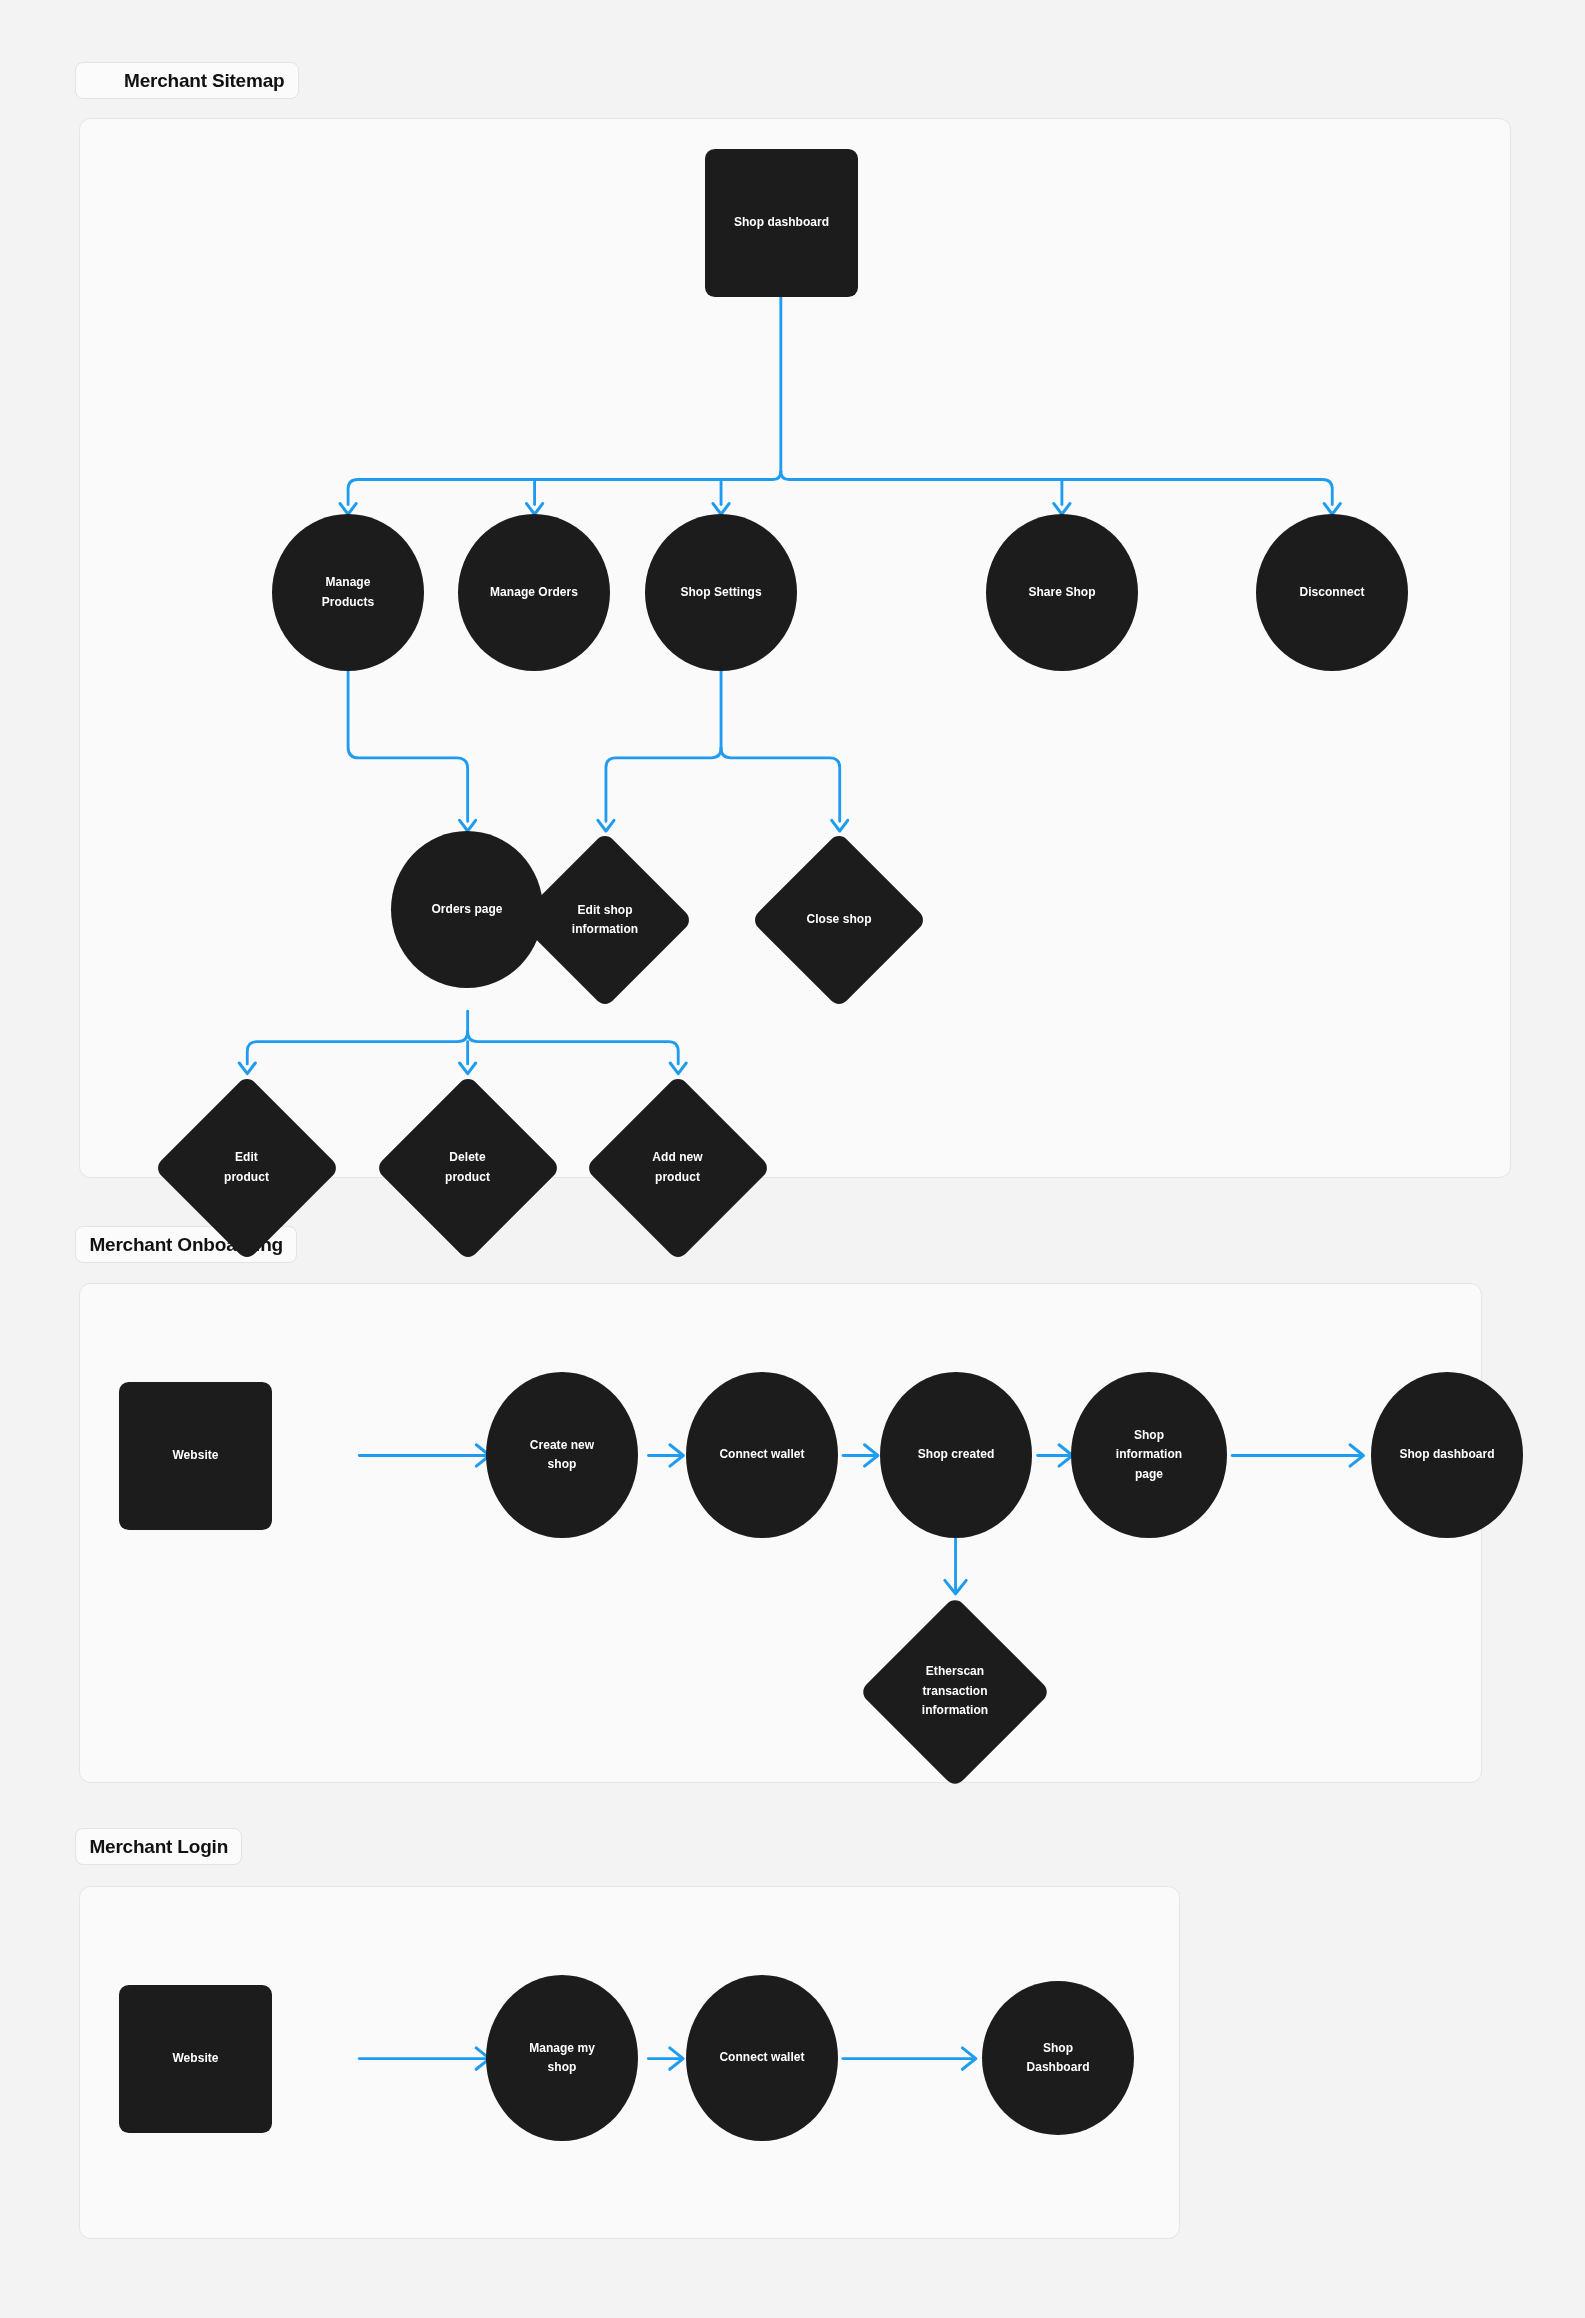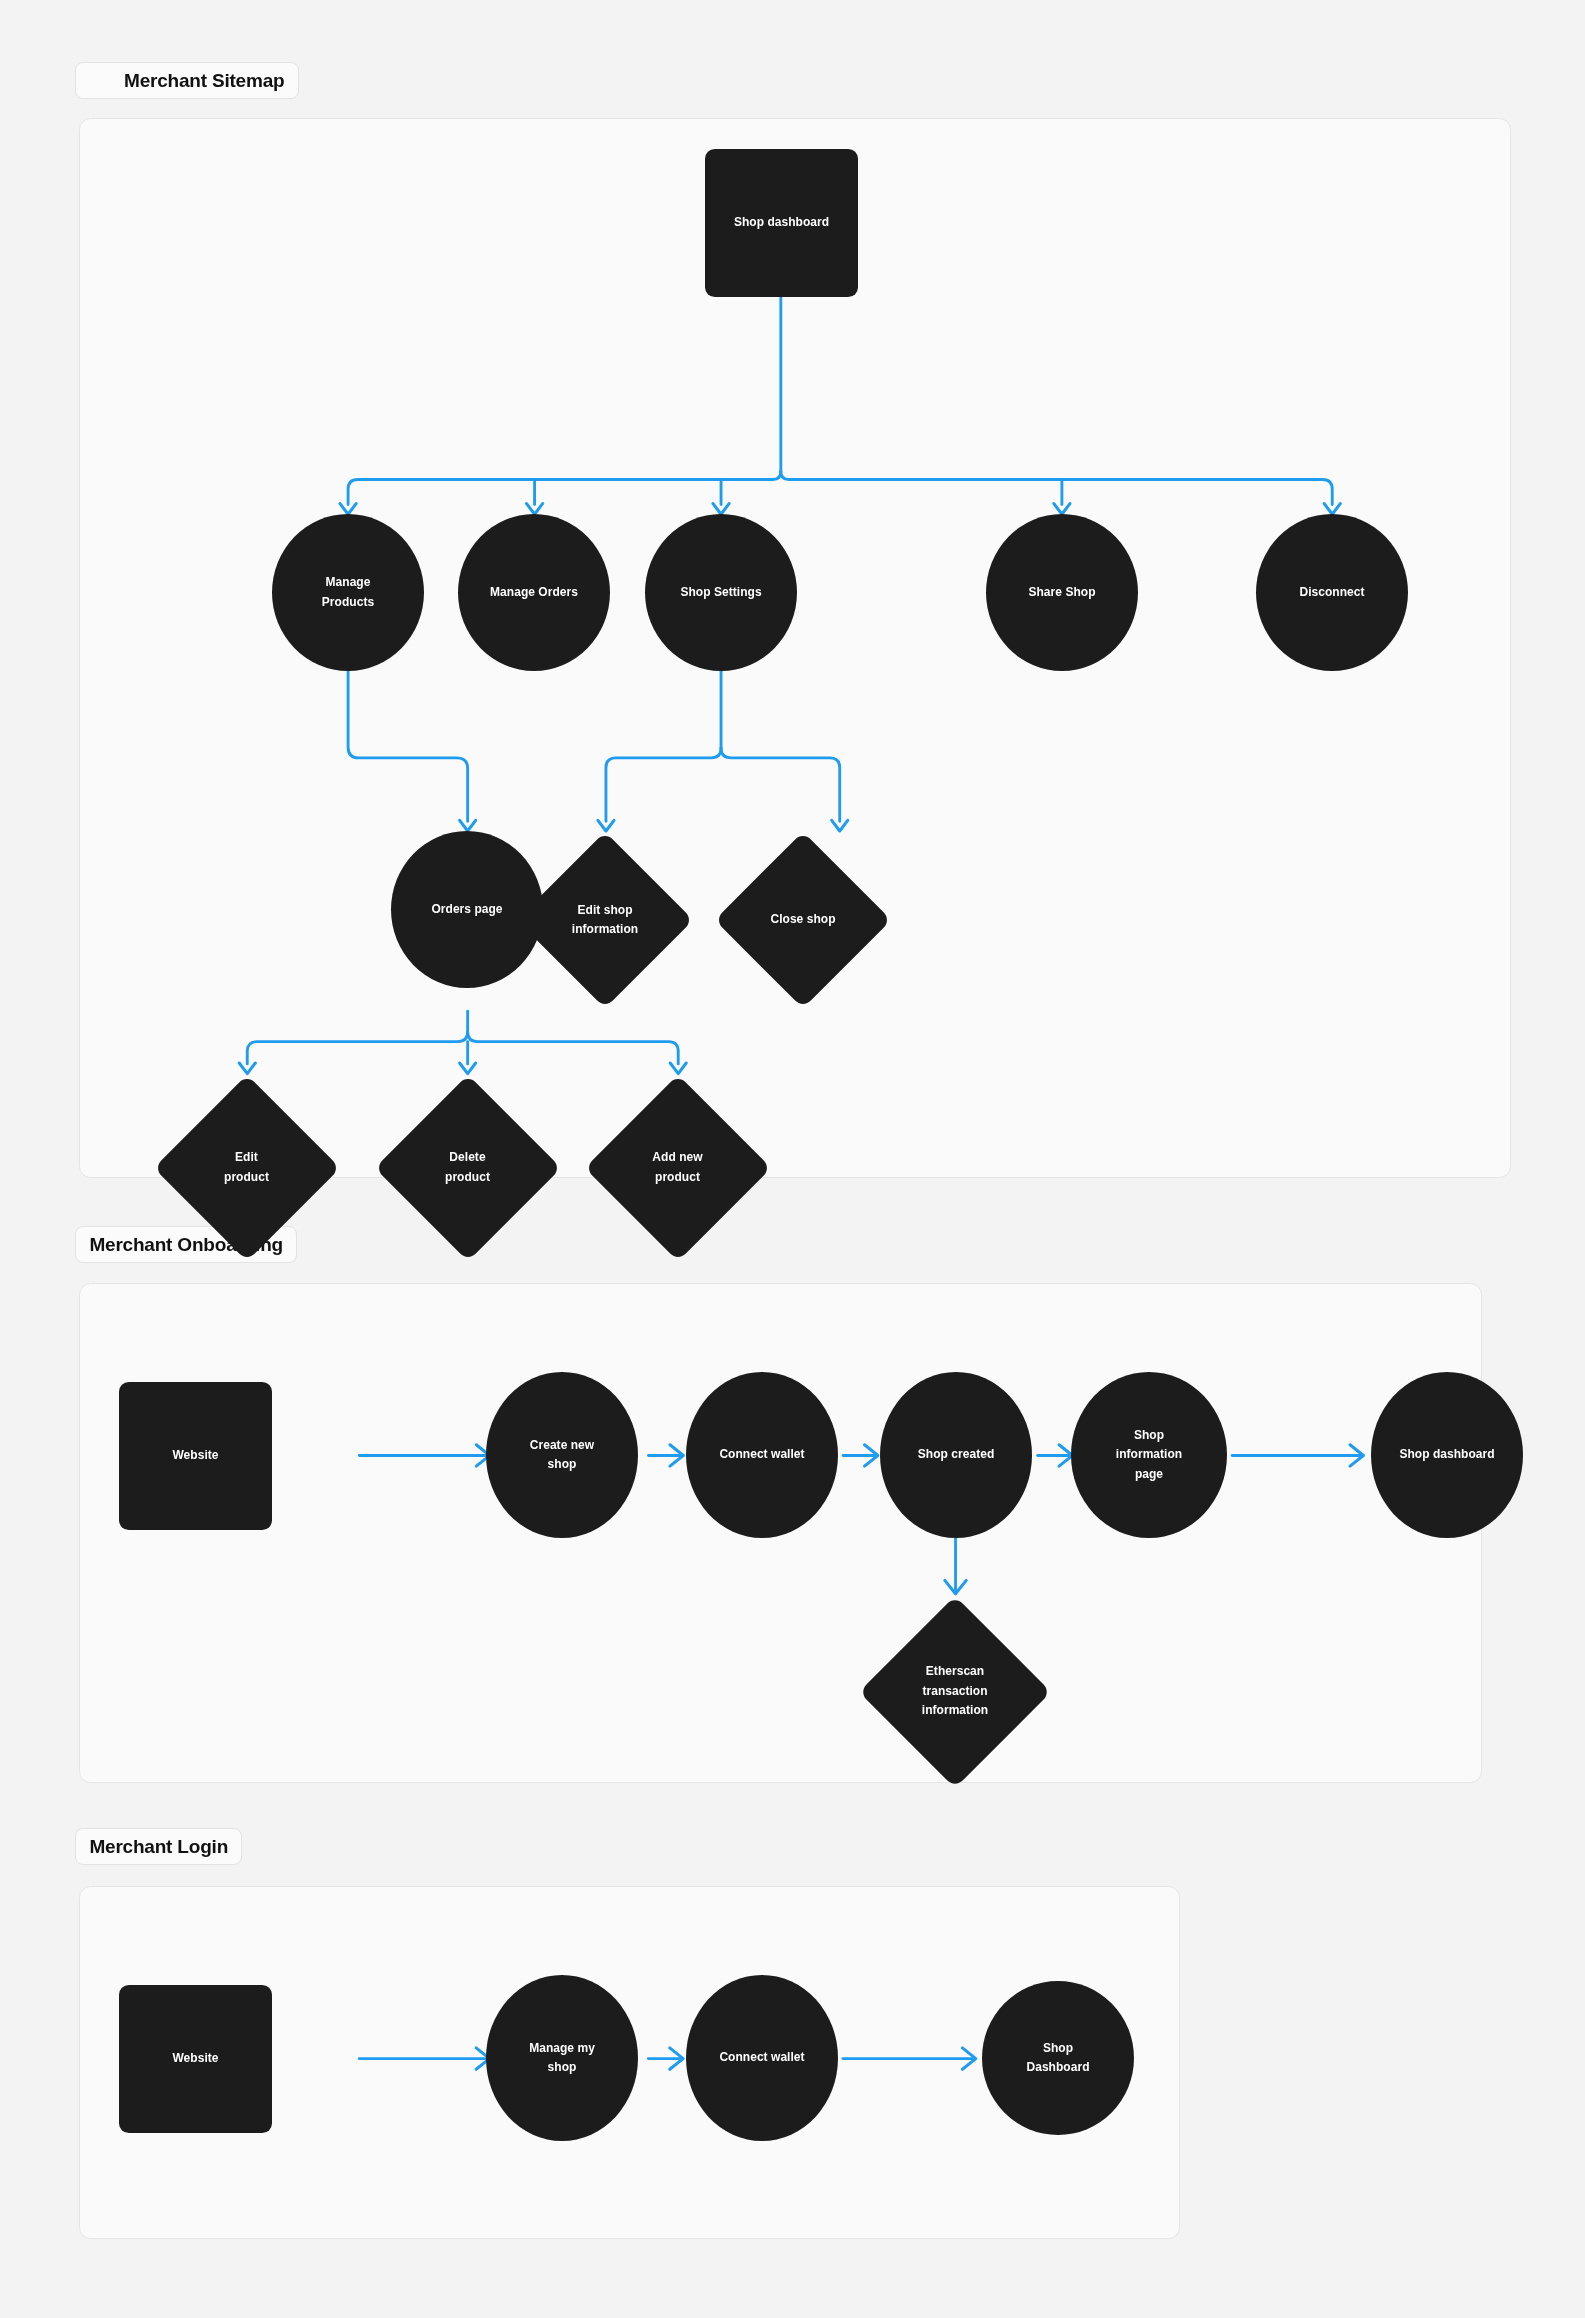--- a/index.html
+++ b/index.html
@@ -168,21 +168,21 @@
       <span class="lbl">Disconnect</span>
     </div>
 
     <div class="node circle" style="left:311px; top:712px; width:152px; height:157px;">
       <span class="lbl">Orders page</span>
     </div>
     <div class="node diamond" style="left:436px; top:712px; width:178px; height:178px;">
       <span class="dshape" style="width:125px; height:125px;"></span>
       <span class="lbl">Edit shop<br>information</span>
     </div>
-    <div class="node diamond" style="left:634px; top:712px; width:178px; height:178px;">
+    <div class="node diamond" style="left:670px; top:712px; width:178px; height:178px;">
       <span class="dshape" style="width:125px; height:125px;"></span>
       <span class="lbl">Close shop</span>
     </div>
 
     <div class="node diamond" style="left:73px; top:955px; width:187px; height:187px;">
       <span class="dshape" style="width:132px; height:132px;"></span>
       <span class="lbl">Edit<br>product</span>
     </div>
     <div class="node diamond" style="left:294px; top:955px; width:187px; height:187px;">
       <span class="dshape" style="width:132px; height:132px;"></span>

